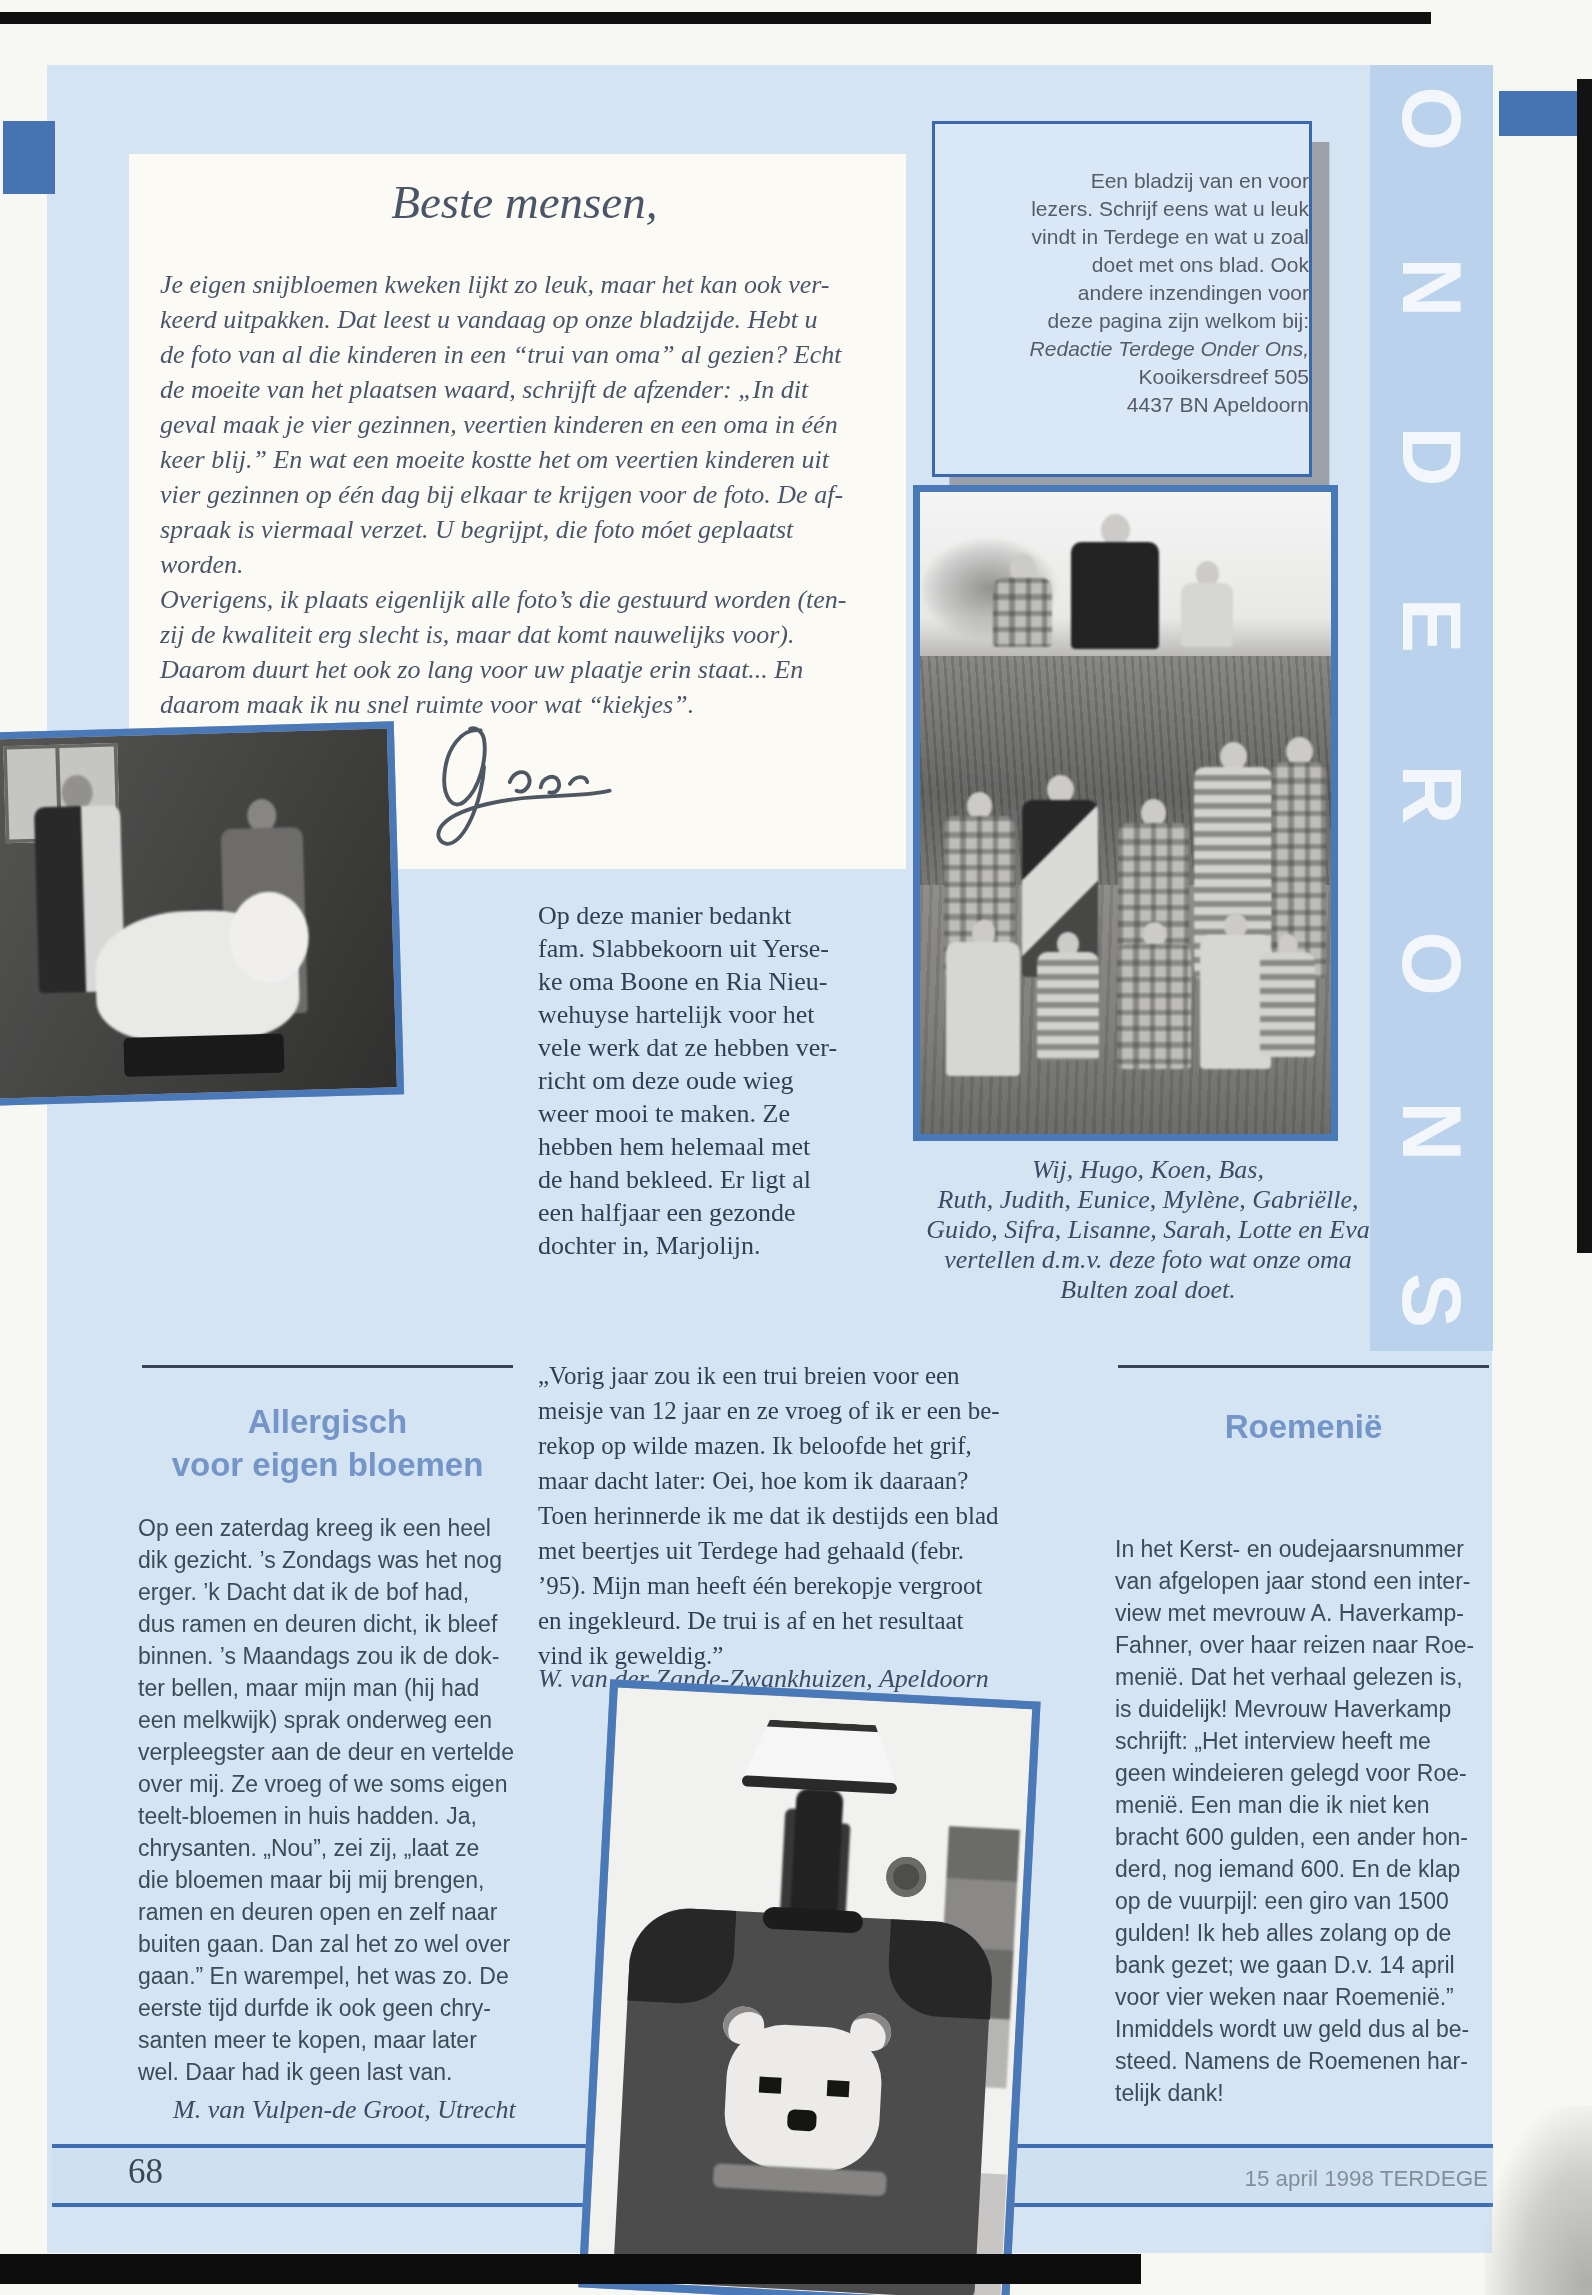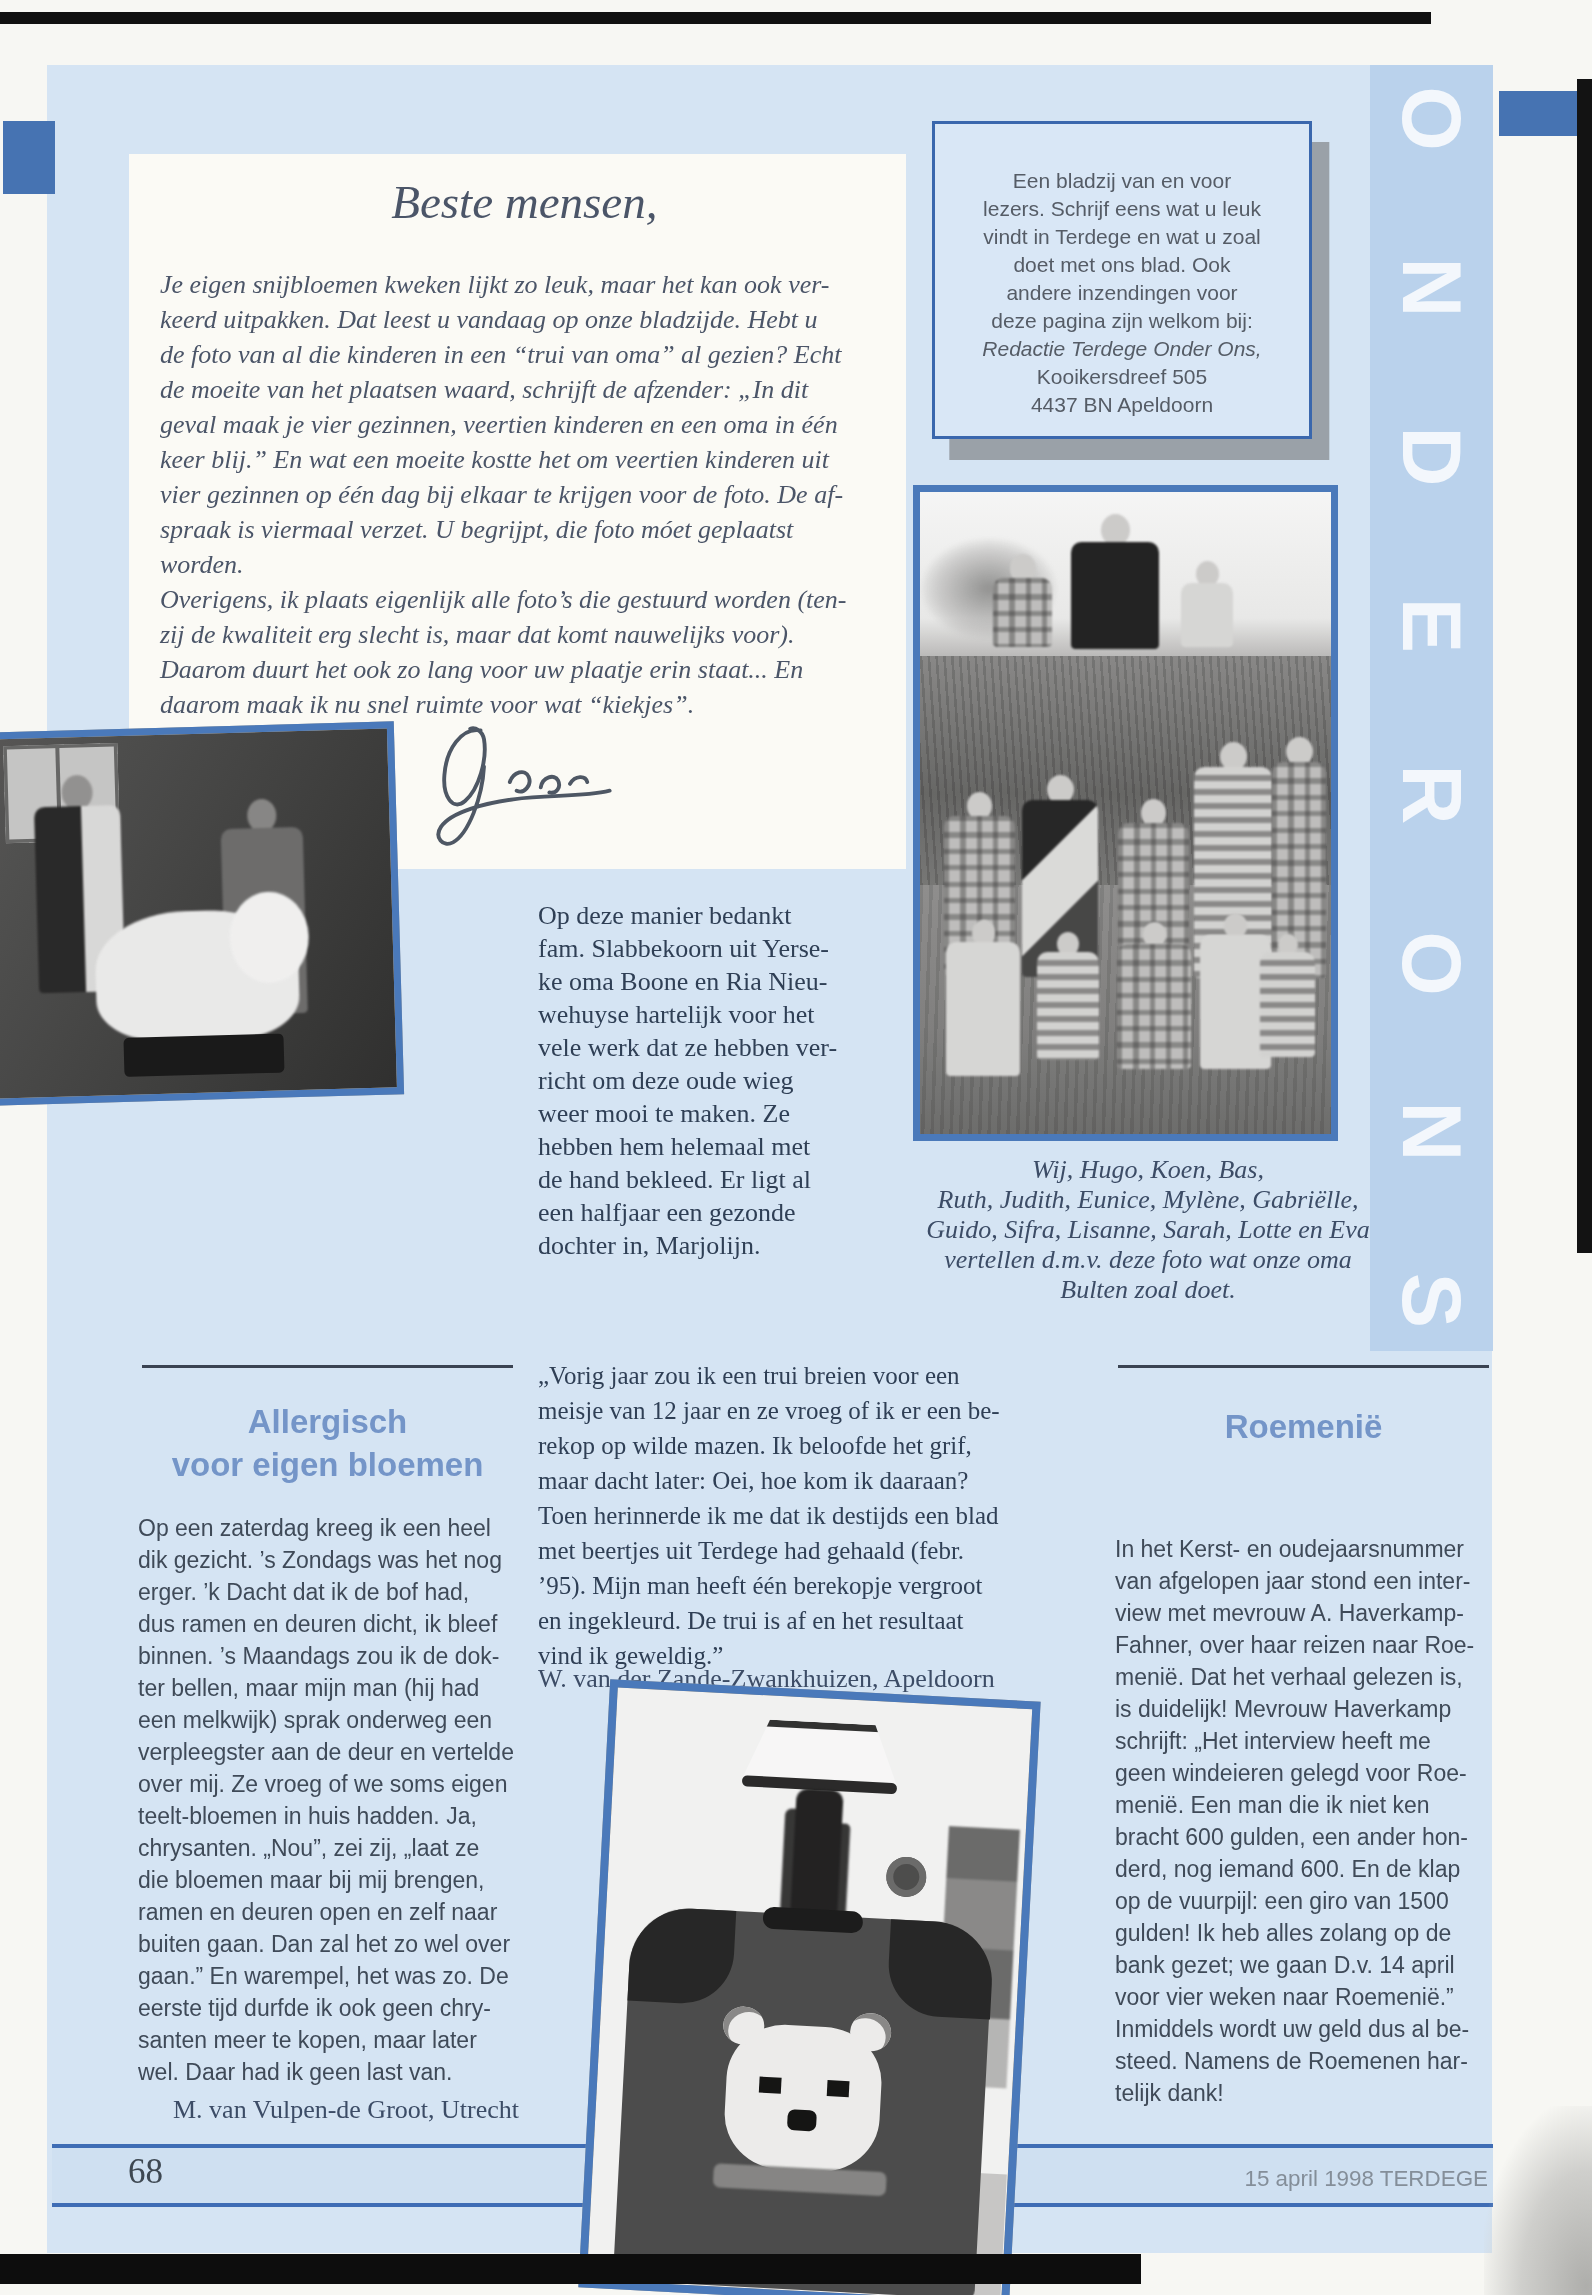--- a/index.html
+++ b/index.html
@@ -28,23 +28,23 @@
   
   .letter-box{left:129px;top:154px;width:777px;height:715px;background:#fbfaf5;z-index:3;
               box-sizing:border-box;padding:21px 17.3px 0 31px;color:#4b5568;}
   .letter-salutation{font-style:italic;font-size:47px;text-align:center;}
   .letter-body{margin-top:38px;font-style:italic;font-size:26px;line-height:35px;white-space:pre-line;}
   .letter-body2{font-style:italic;font-size:26px;line-height:35px;white-space:pre-line;}
   .letter-closing{font-style:italic;font-size:26px;line-height:35px;padding-left:361px;}
   .signature-svg{left:427px;top:715px;width:194px;height:142px;z-index:4;}
 
   
-  .info-box{left:932px;top:121px;width:380px;height:318px;background:#d9e7f6;
+  .info-box{left:932px;top:121px;width:380px;height:356px;background:#d9e7f6;
             border:3.5px solid #3a67ad;box-sizing:border-box;z-index:3;
-            box-shadow:17.3px 21px 0 0 #9aa1a8;text-align:center;color:#555c66;
+            box-shadow:17.3px 21px 0 0 #9aa1a8;text-align:right;color:#555c66;
             font-family:"Liberation Sans",sans-serif;font-size:21px;line-height:28px;
             padding-top:43px;}
   .info-box .adr-name{font-style:italic;}
   .info-box div{white-space:pre-line;}
 
   
   .photo-frame{border:7px solid #4a79ba;box-sizing:border-box;overflow:hidden;background:#a6a196;}
   .children-photo{left:913px;top:485px;width:425px;height:656px;z-index:4;}
   .ph-inner{position:relative;width:100%;height:100%;filter:saturate(.1) contrast(1.02);}
   .sky{position:absolute;left:0;top:0;width:100%;height:168px;
@@ -82,21 +82,21 @@
                  border-width:8.6px;}
   .sw-bg{position:absolute;left:0;top:0;width:100%;height:100%;background:#f0efe9;}
 
   
   .col-rule{height:2.6px;background:#3a4352;z-index:3;}
   .col-heading{z-index:3;text-align:center;font-family:"Liberation Sans",sans-serif;font-weight:bold;
         font-size:33px;line-height:43px;color:#7495c8;white-space:pre-line;}
   .col-body{z-index:3;font-family:"Liberation Sans",sans-serif;font-size:23px;line-height:32px;
         color:#3f4a58;white-space:pre-line;}
   .serif-body{z-index:3;font-size:26px;line-height:33px;color:#2f3f55;white-space:pre-line;}
-  .sig-line{z-index:3;font-size:26px;color:#3c4c66;}
+  .sig-line{z-index:3;font-style:italic;font-size:26px;color:#3c4c66;}
 
   
   .footer-line{left:52px;width:1441px;height:3.5px;background:#3f6db5;z-index:2;}
   .footer-band{left:52px;top:2147px;width:1441px;height:56px;background:#cfe0f1;z-index:1;}
   .page-number{left:128px;top:2152px;z-index:2;font-size:35px;color:#3e4852;}
   .issue-text{left:949px;top:2166px;width:539px;text-align:right;z-index:2;
         font-family:"Liberation Sans",sans-serif;font-size:22.4px;color:#848e99;}
 </style>
 </head>
 <body>

